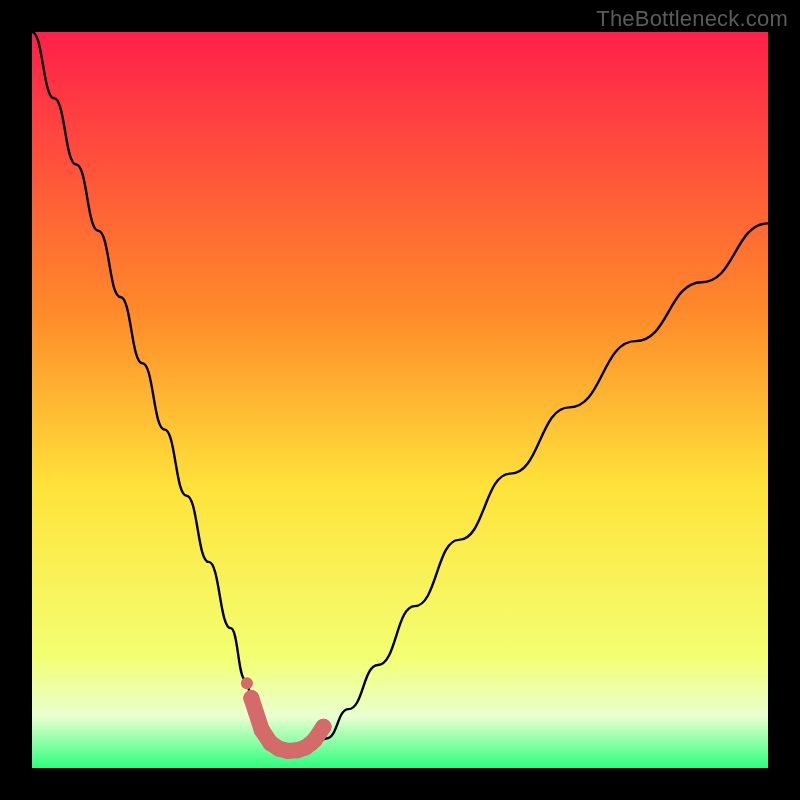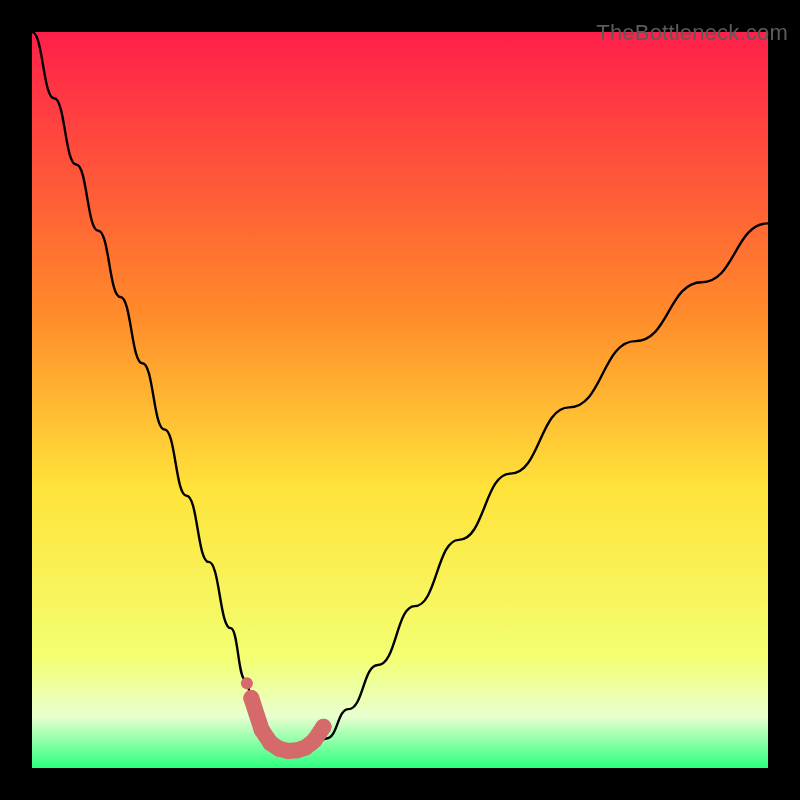--- a/index.html
+++ b/index.html
@@ -21,21 +21,21 @@
   }
   .plot-area {
     position: absolute;
     left: 32px;
     top: 32px;
     width: 736px;
     height: 736px;
   }
   .watermark {
     position: absolute;
-    top: 20px;
+    top: 6px;
     right: 12px;
     color: #5b5b5b;
     font-size: 22px;
     font-weight: 500;
     letter-spacing: 0.2px;
   }
   svg { display: block; }
 </style>
 </head>
 <body>

